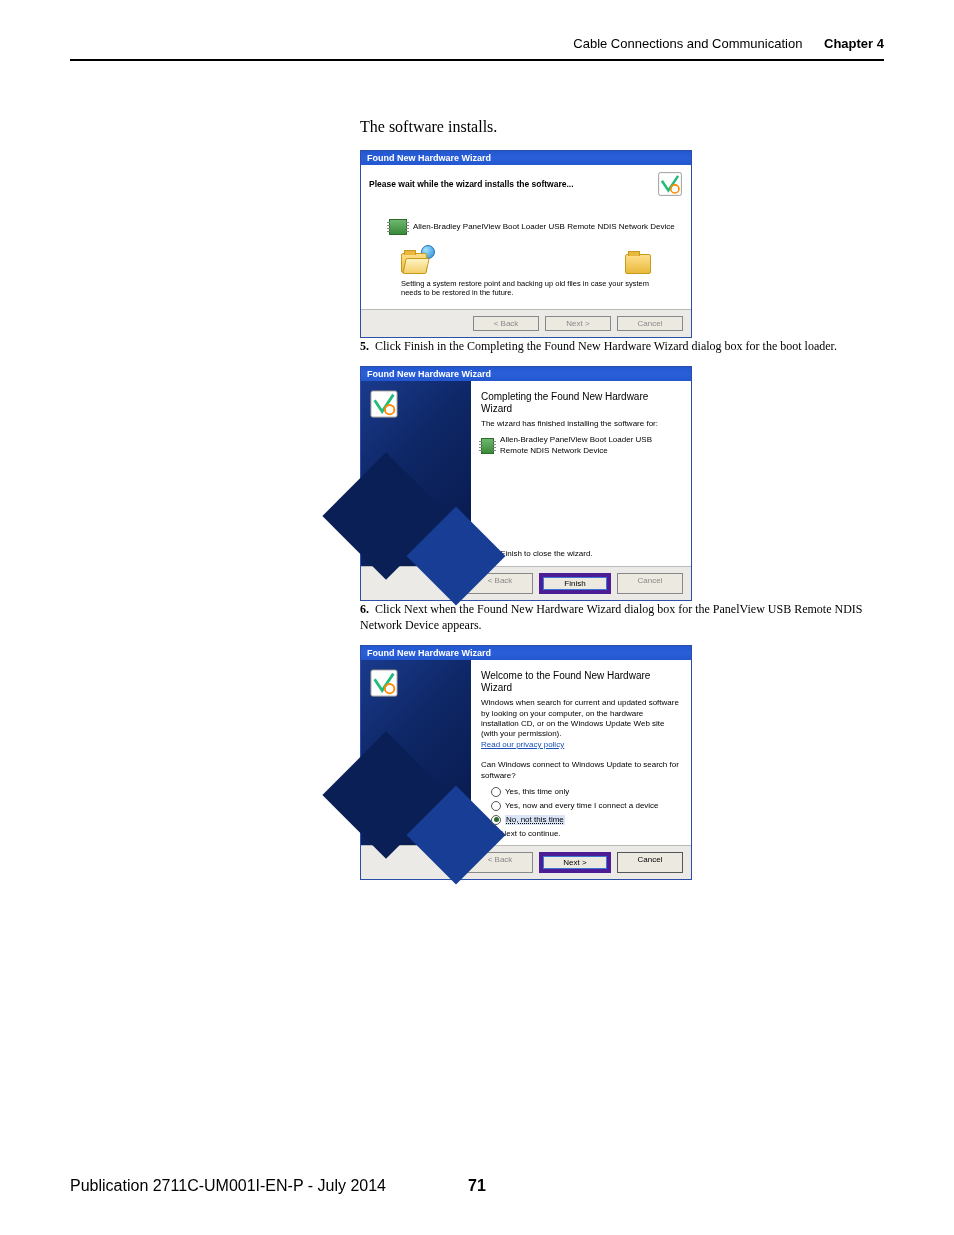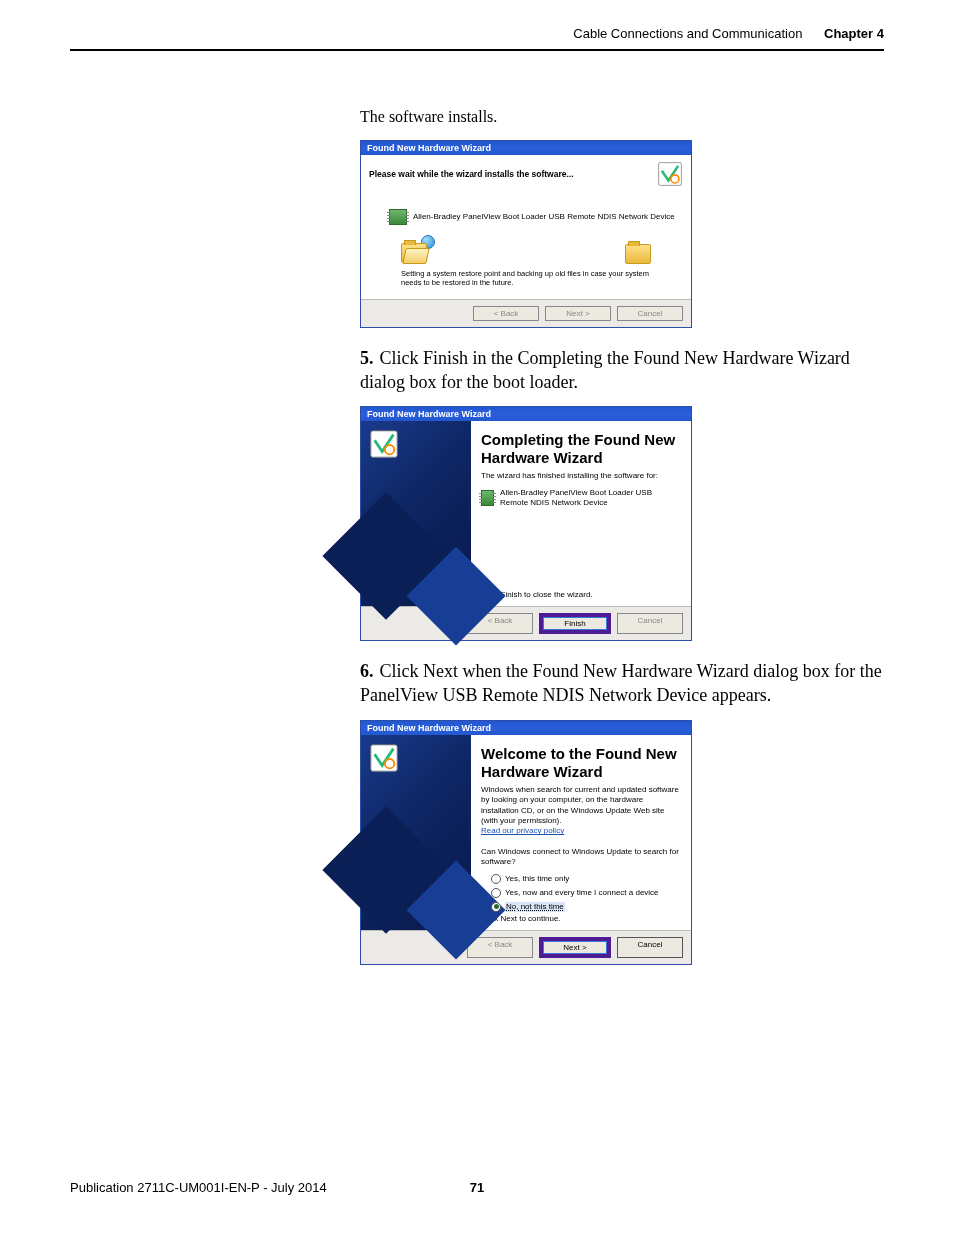--- a/index.html
+++ b/index.html
@@ -7,41 +7,41 @@
     padding: 0;
     background: #fff;
     font-family: Georgia, 'Times New Roman', serif;
     color: #000;
     width: 954px;
     height: 1235px;
     position: relative;
     box-sizing: border-box;
   }
   .page {
-    padding: 26px 70px 40px 70px;
+    padding: 36px 70px 40px 70px;
   }
   .header {
     text-align: right;
     font-family: Arial, Helvetica, sans-serif;
     font-size: 13px;
     padding-bottom: 8px;
     border-bottom: 2px solid #000;
   }
   .header .bold { font-weight: bold; }
   .body-col {
     margin-left: 290px;
     margin-top: 55px;
   }
   .para {
     font-size: 16px;
     line-height: 1.35;
   }
   .step {
-    font-size: 18px;
-    margin: 18px 0 12px 0;
+    font-size: 12px;
+    margin: 0 0 12px 0;
     line-height: 1.35;
   }
   .step .num { font-weight: bold; margin-right: 6px; }
   .wiz {
     width: 330px;
     border: 1px solid #2b4ea8;
     background: #eceae6;
     font-family: Tahoma, Arial, sans-serif;
     margin-top: 12px;
     font-size: 8px;
@@ -164,37 +164,37 @@
   }
   .sidebar-shapes::after{
     content:"";position:absolute;right:-20px;top:80px;width:70px;height:70px;
     background:#173d94;transform:rotate(45deg);
   }
   .wiz-content {
     flex:1;background:#fff;padding:10px 10px 6px 10px;
     display:flex;flex-direction:column;
   }
   .wiz-h {
-    font-size:15px;font-weight:bold;line-height:1.2;margin-bottom:4px;
+    font-size:10px;font-weight:normal;line-height:1.2;margin-bottom:4px;
   }
   .wiz-small {font-size:8px;line-height:1.3;}
   .wiz-link {color:#1a4fb5;text-decoration:underline;}
   .radio-row {font-size:8px;margin:2px 0 2px 10px;display:flex;gap:4px;}
   .radio {
     width:8px;height:8px;border-radius:50%;border:1px solid #555;display:inline-block;background:#fff;position:relative;
   }
   .radio.checked::after{content:"";position:absolute;left:1.5px;top:1.5px;width:5px;height:5px;border-radius:50%;background:#2b6b2b;}
   .radio-row.sel .lbl{background:#d9e4f7;padding:0 1px;}
   .spacer{flex:1;}
 
   .footer {
     position:absolute;
     bottom:40px;left:70px;right:70px;
     font-family: Arial, Helvetica, sans-serif;
-    font-size:13px;
+    font-size:16px;
     color:#000;
   }
   .footer .pgnum{
     position:absolute;left:50%;transform:translateX(-50%);
     font-weight:bold;
   }
 </style>
 </head>
 <body>
 

